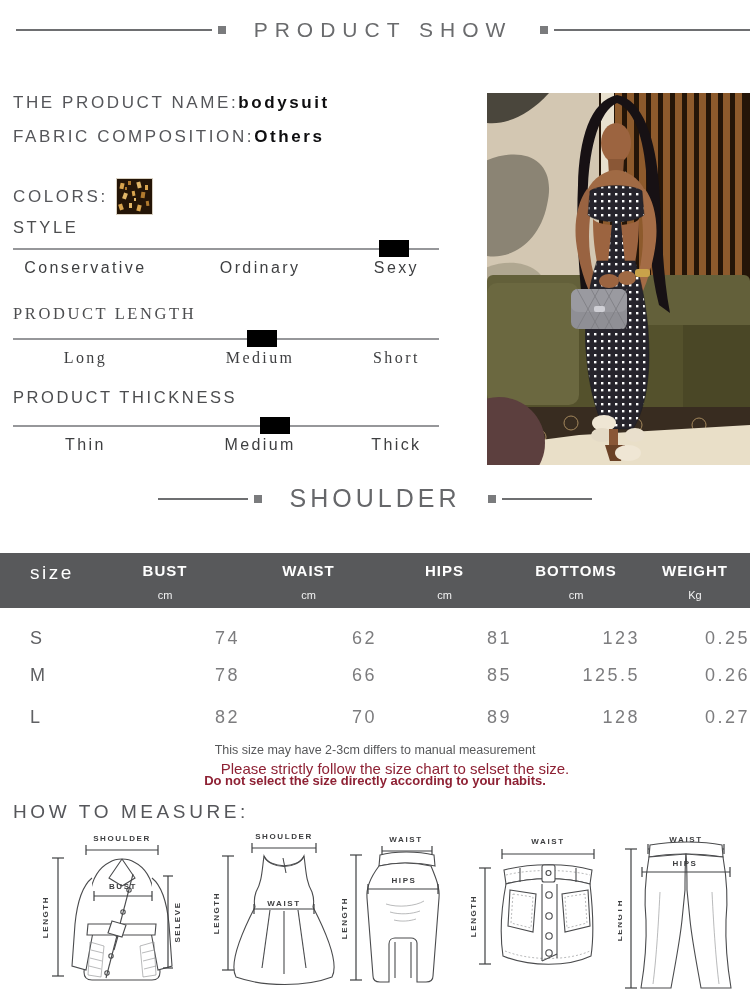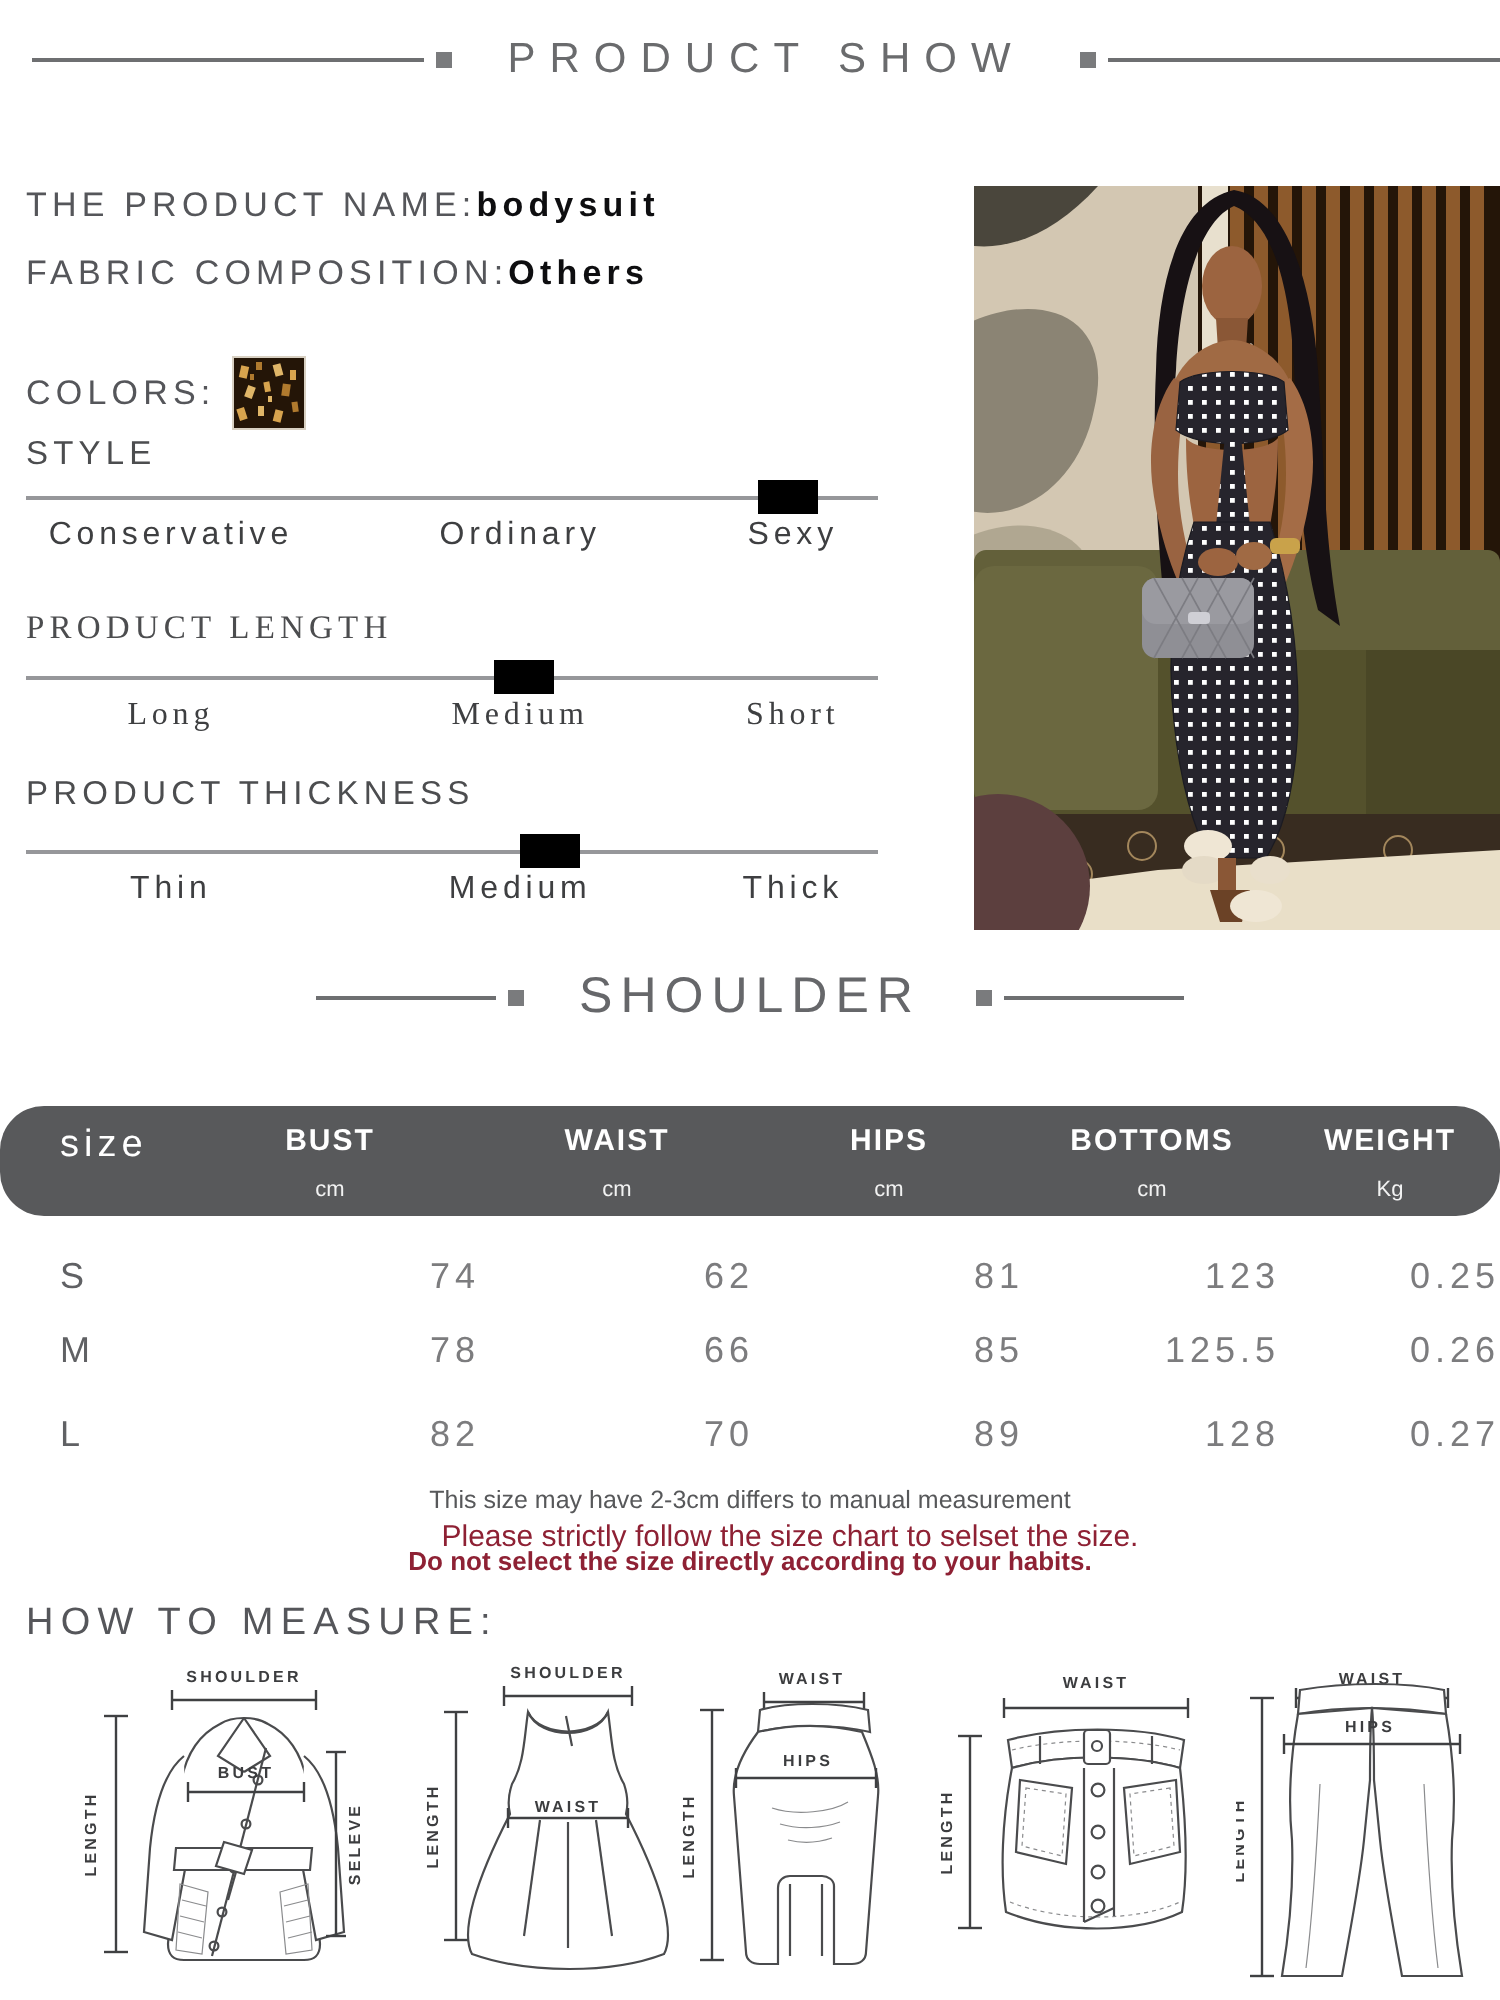--- a/index.html
+++ b/index.html
@@ -41,21 +41,21 @@
   .attr .opts span{position:absolute;transform:translateX(-50%);white-space:nowrap;}
   .attr .opts .o0{left:17%;}
   .attr .opts .o1{left:58%;}
   .attr .opts .o2{left:90%;}
 
   
   .photo{position:absolute;top:93px;left:487px;width:263px;height:372px;}
 
   
   .size-table{position:absolute;top:553px;left:0;width:750px;}
-  .tgrid{display:grid;grid-template-columns:90px 150px 137px 135px 128px 110px;border-radius:22px;}
+  .tgrid{display:grid;grid-template-columns:90px 150px 137px 135px 128px 110px;}
   .thead{background:#58595b;color:#fff;height:55px;padding-top:9px;box-sizing:border-box;}
   .h-size{padding-left:30px;font-size:19px;letter-spacing:2.5px;font-weight:400;}
   .h-col{text-align:center;}
   .h-main{font-size:15px;font-weight:700;letter-spacing:1px;}
   .h-unit{font-size:11px;margin-top:10px;opacity:.92;font-weight:400;}
   .tbody{margin-top:12px;}
   .trow{height:37px;align-items:center;color:#7c7c7e;font-size:18px;letter-spacing:2.5px;}
   .trow.last{margin-top:5px;}
   .trow .c0{padding-left:30px;color:#606164;}
   .trow .c{text-align:right;}

